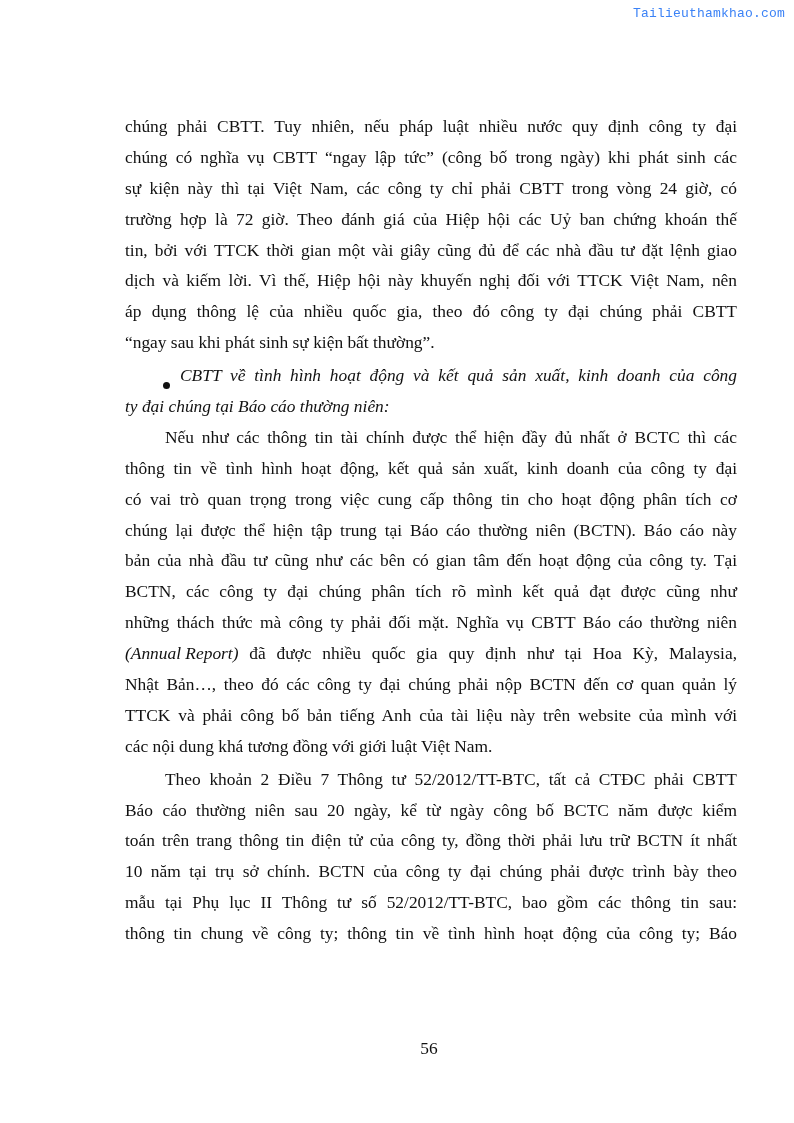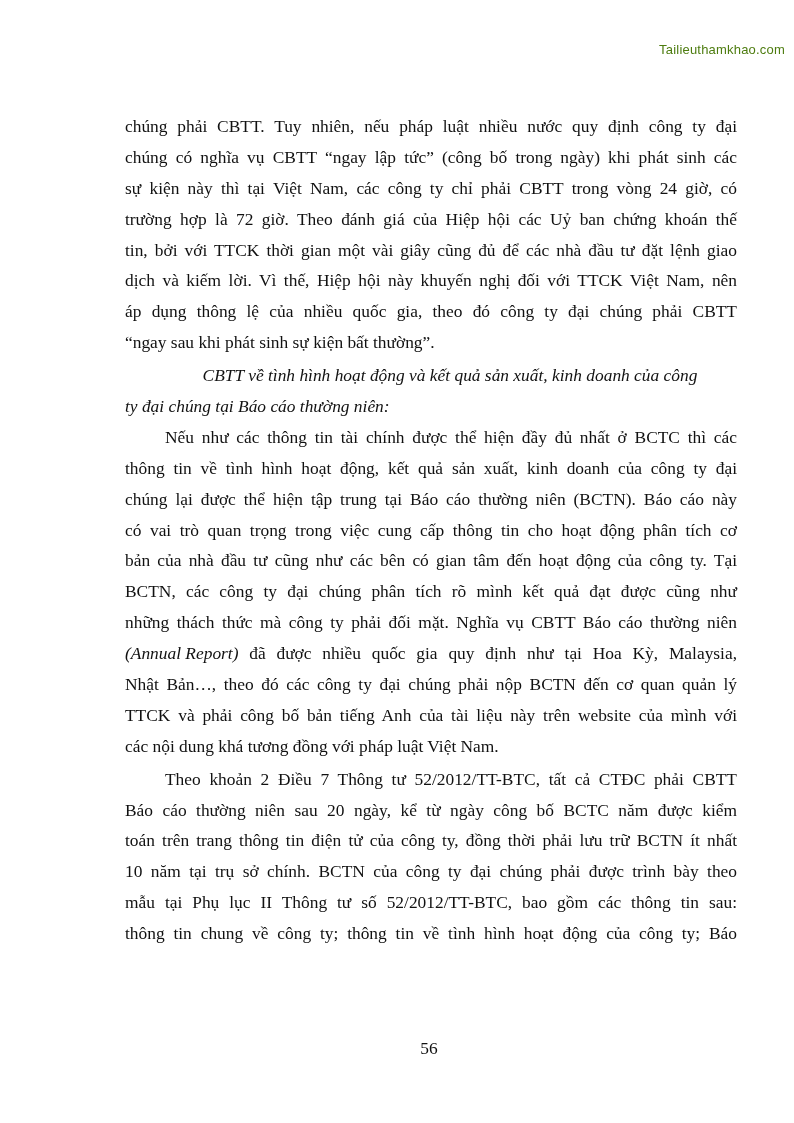--- a/index.html
+++ b/index.html
@@ -12,25 +12,24 @@
       height: 1123px;
       position: relative;
       overflow: hidden;
       font-family: "Liberation Serif", "DejaVu Serif", serif;
       color: #111111;
     }
     .watermark {
       position: absolute;
       top: 6px;
       right: 9px;
-      font-family: Liberation Sans, sans-serif;
+      font-family: Liberation Mono, monospace;
       font-size: 13px;
-      color: #4d7c0f;
+      color: #3b82f6;
       letter-spacing: 0.2px;
-      margin-top: 36px;
     }
     .page-body {
       position: absolute;
       left: 125px;
       top: 111px;
       width: 612px;
       font-size: 17.4px;
       line-height: 30.9px;
     }
     .line {
@@ -85,42 +84,42 @@
     <span class="line just">chúng có nghĩa vụ CBTT “ngay lập tức” (công bố trong ngày) khi phát sinh các</span>
     <span class="line just">sự kiện này thì tại Việt Nam, các công ty chỉ phải CBTT trong vòng 24 giờ, có</span>
     <span class="line just">trường hợp là 72 giờ. Theo đánh giá của Hiệp hội các Uỷ ban chứng khoán thế</span>
     <span class="line just">tin, bởi với TTCK thời gian một vài giây cũng đủ để các nhà đầu tư đặt lệnh giao</span>
     <span class="line just">dịch và kiếm lời. Vì thế, Hiệp hội này khuyến nghị đối với TTCK Việt Nam, nên</span>
     <span class="line just">áp dụng thông lệ của nhiều quốc gia, theo đó công ty đại chúng phải CBTT</span>
     <span class="line">“ngay sau khi phát sinh sự kiện bất thường”.</span>
   </div>
 
   <div style="margin-top:2px;">
-    <span class="line bullet-line" style="display:flex;align-items:center;flex-direction:column;">
+    <span class="line bullet-line" style="display:flex;align-items:flex-end;">
       <span class="bullet-dot"></span>
       <span style="flex:1;text-align:justify;text-align-last:justify;">CBTT về tình hình hoạt động và kết quả sản xuất, kinh doanh của công</span>
     </span>
     <span class="line italic">ty đại chúng tại Báo cáo thường niên:</span>
   </div>
 
   <div>
     <span class="line just indent">Nếu như các thông tin tài chính được thể hiện đầy đủ nhất ở BCTC thì các</span>
     <span class="line just">thông tin về tình hình hoạt động, kết quả sản xuất, kinh doanh của công ty đại</span>
+    <span class="line just">có vai trò quan trọng trong việc cung cấp thông tin cho hoạt động phân tích cơ</span>
     <span class="line just">chúng lại được thể hiện tập trung tại Báo cáo thường niên (BCTN). Báo cáo này</span>
-    <span class="line just">có vai trò quan trọng trong việc cung cấp thông tin cho hoạt động phân tích cơ</span>
     <span class="line just">bản của nhà đầu tư cũng như các bên có gian tâm đến hoạt động của công ty. Tại</span>
     <span class="line just">BCTN, các công ty đại chúng phân tích rõ mình kết quả đạt được cũng như</span>
     <span class="line just">những thách thức mà công ty phải đối mặt. Nghĩa vụ CBTT Báo cáo thường niên</span>
     <span class="line" style="display:flex;">
       <span class="italic" style="white-space:pre;font-style:italic;">(Annual Report)</span>
       <span style="flex:1;white-space:pre;text-align:justify;text-align-last:justify;word-spacing:1.5px;"> đã được nhiều quốc gia quy định như tại Hoa Kỳ, Malaysia,</span>
     </span>
     <span class="line just">Nhật Bản…, theo đó các công ty đại chúng phải nộp BCTN đến cơ quan quản lý</span>
     <span class="line just">TTCK và phải công bố bản tiếng Anh của tài liệu này trên website của mình với</span>
-    <span class="line">các nội dung khá tương đồng với pháp luật Việt Nam.</span>
+    <span class="line">các nội dung khá tương đồng với giới luật Việt Nam.</span>
   </div>
 
   <div style="margin-top:2px;">
     <span class="line just indent">Theo khoản 2 Điều 7 Thông tư 52/2012/TT-BTC, tất cả CTĐC phải CBTT</span>
     <span class="line just">Báo cáo thường niên sau 20 ngày, kể từ ngày công bố BCTC năm được kiểm</span>
     <span class="line just">toán trên trang thông tin điện tử của công ty, đồng thời phải lưu trữ BCTN ít nhất</span>
     <span class="line just">10 năm tại trụ sở chính. BCTN của công ty đại chúng phải được trình bày theo</span>
     <span class="line just">mẫu tại Phụ lục II Thông tư số 52/2012/TT-BTC, bao gồm các thông tin sau:</span>
     <span class="line just">thông tin chung về công ty; thông tin về tình hình hoạt động của công ty; Báo</span>
   </div>

